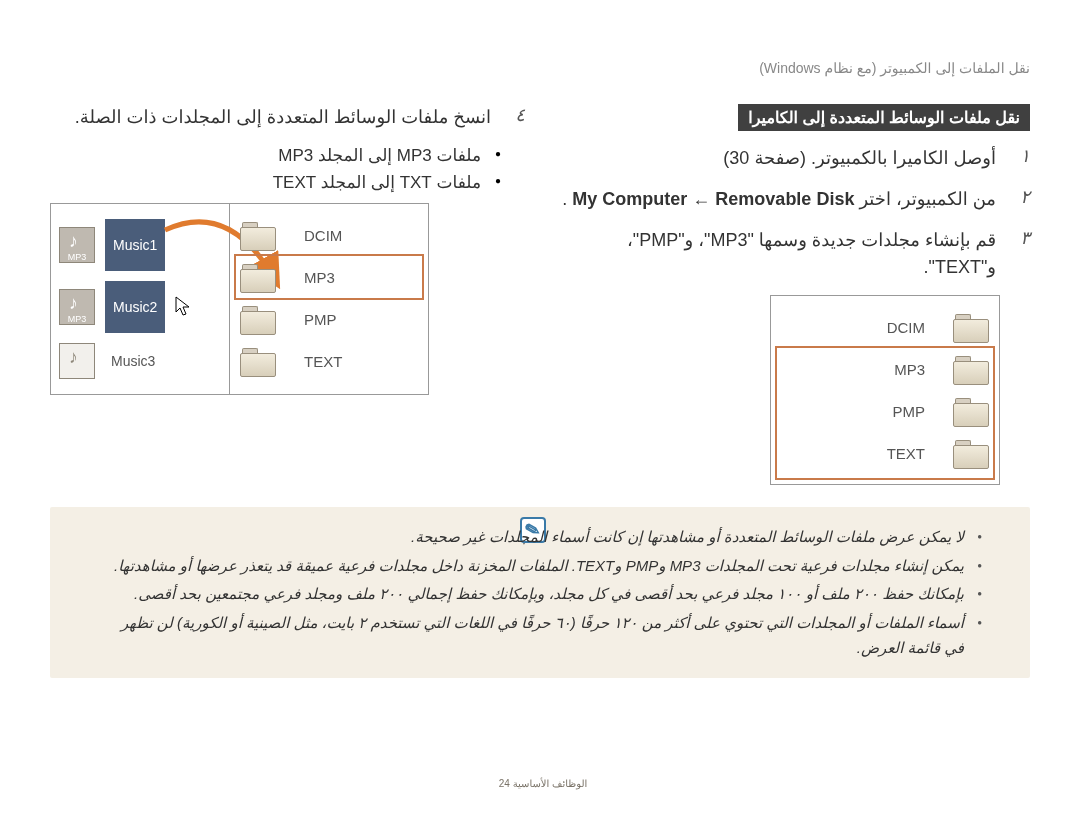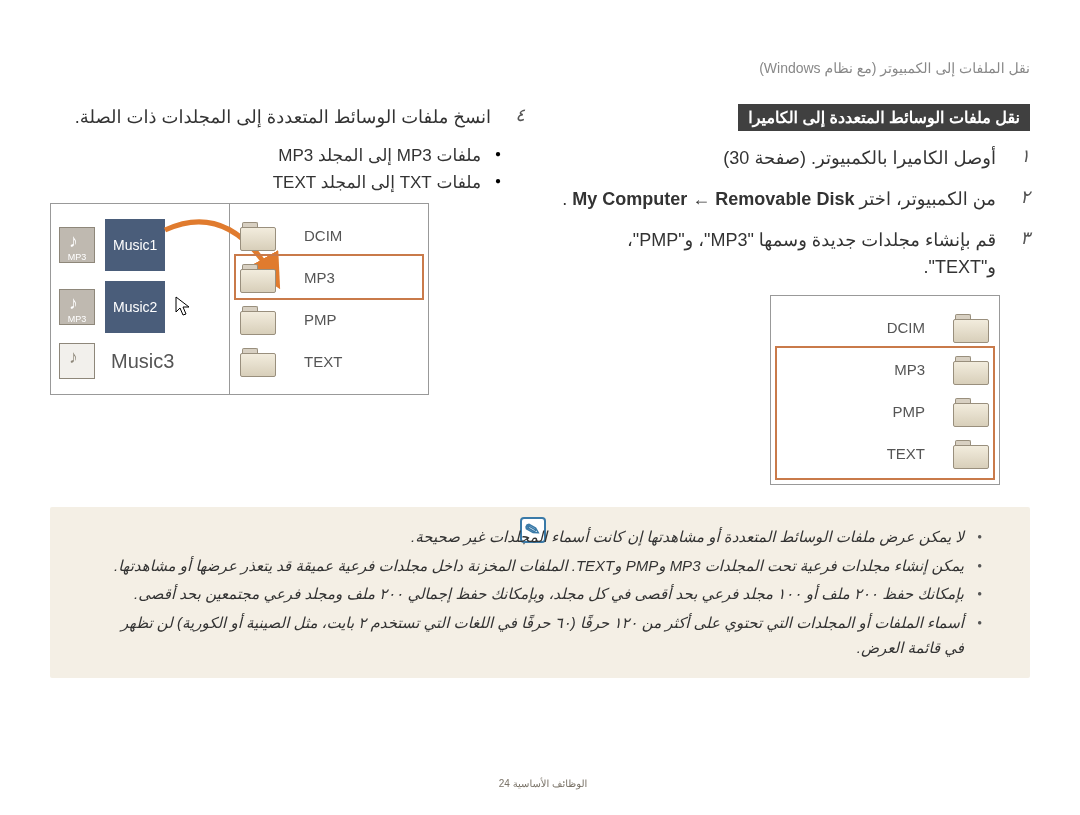--- a/index.html
+++ b/index.html
@@ -130,21 +130,21 @@
   }
   .file-icon.musiclight {
     background: #f2f0ec;
     color: #8e877a;
   }
   .file-icon.musiclight::before { color: #8e877a; }
   .sel-label {
     background: #4a5d7a; color: #fff; padding: 18px 8px;
     font-size: 14px;
   }
-  .plain-label { font-size: 20px; color: #555; padding: 1px 6px; }
+  .plain-label { font-size: 14px; color: #555; padding: 1px 6px; }
   .cursor {
     width: 16px; height: 22px;
   }
   .cursor svg { width: 16px; height: 22px; }
   
   .curve-arrow {
     position: absolute;
     top: 6px; left: -80px;
     width: 140px; height: 100px;
     pointer-events: none;

